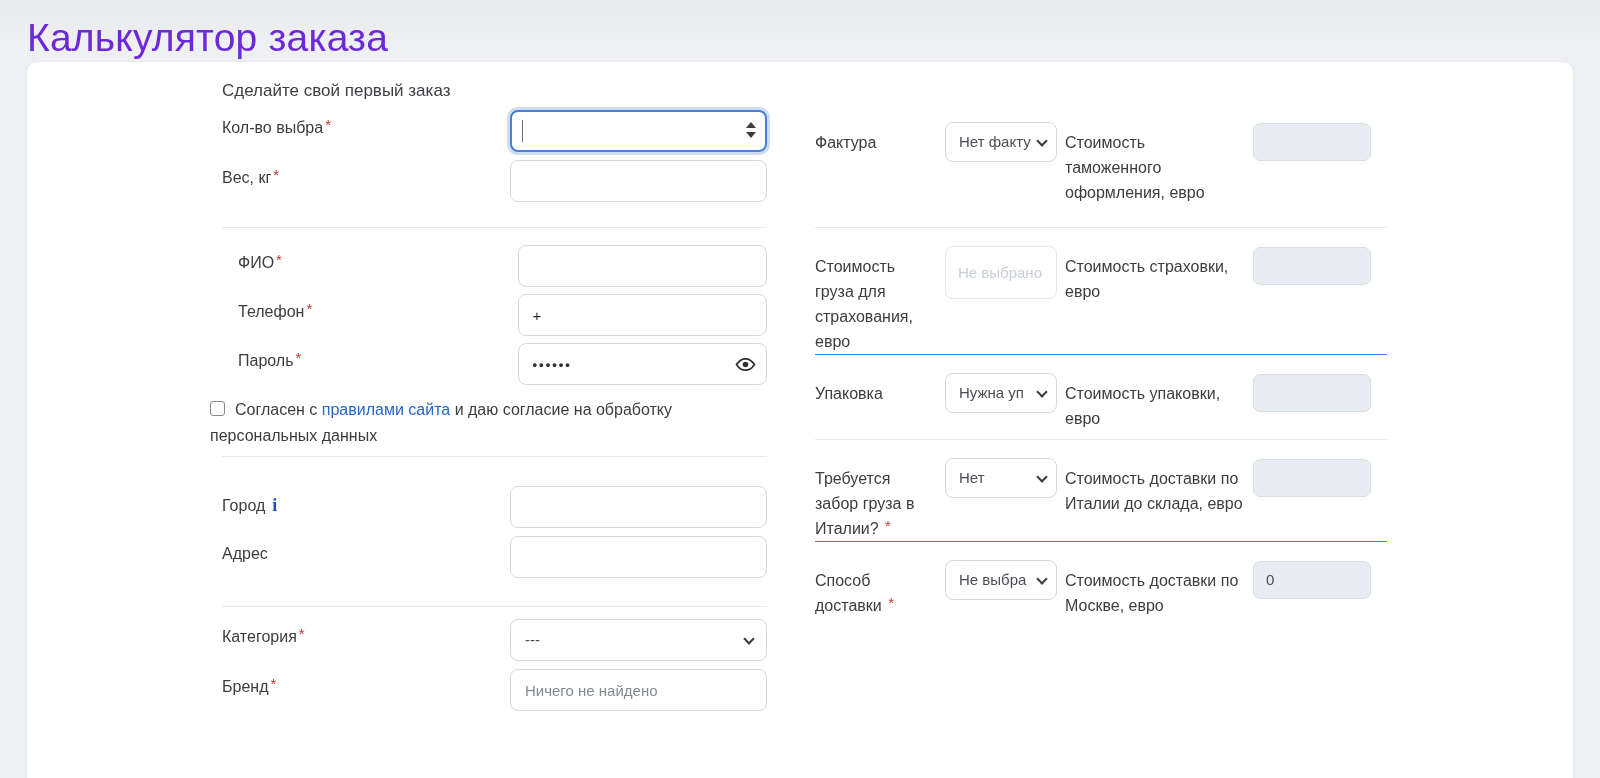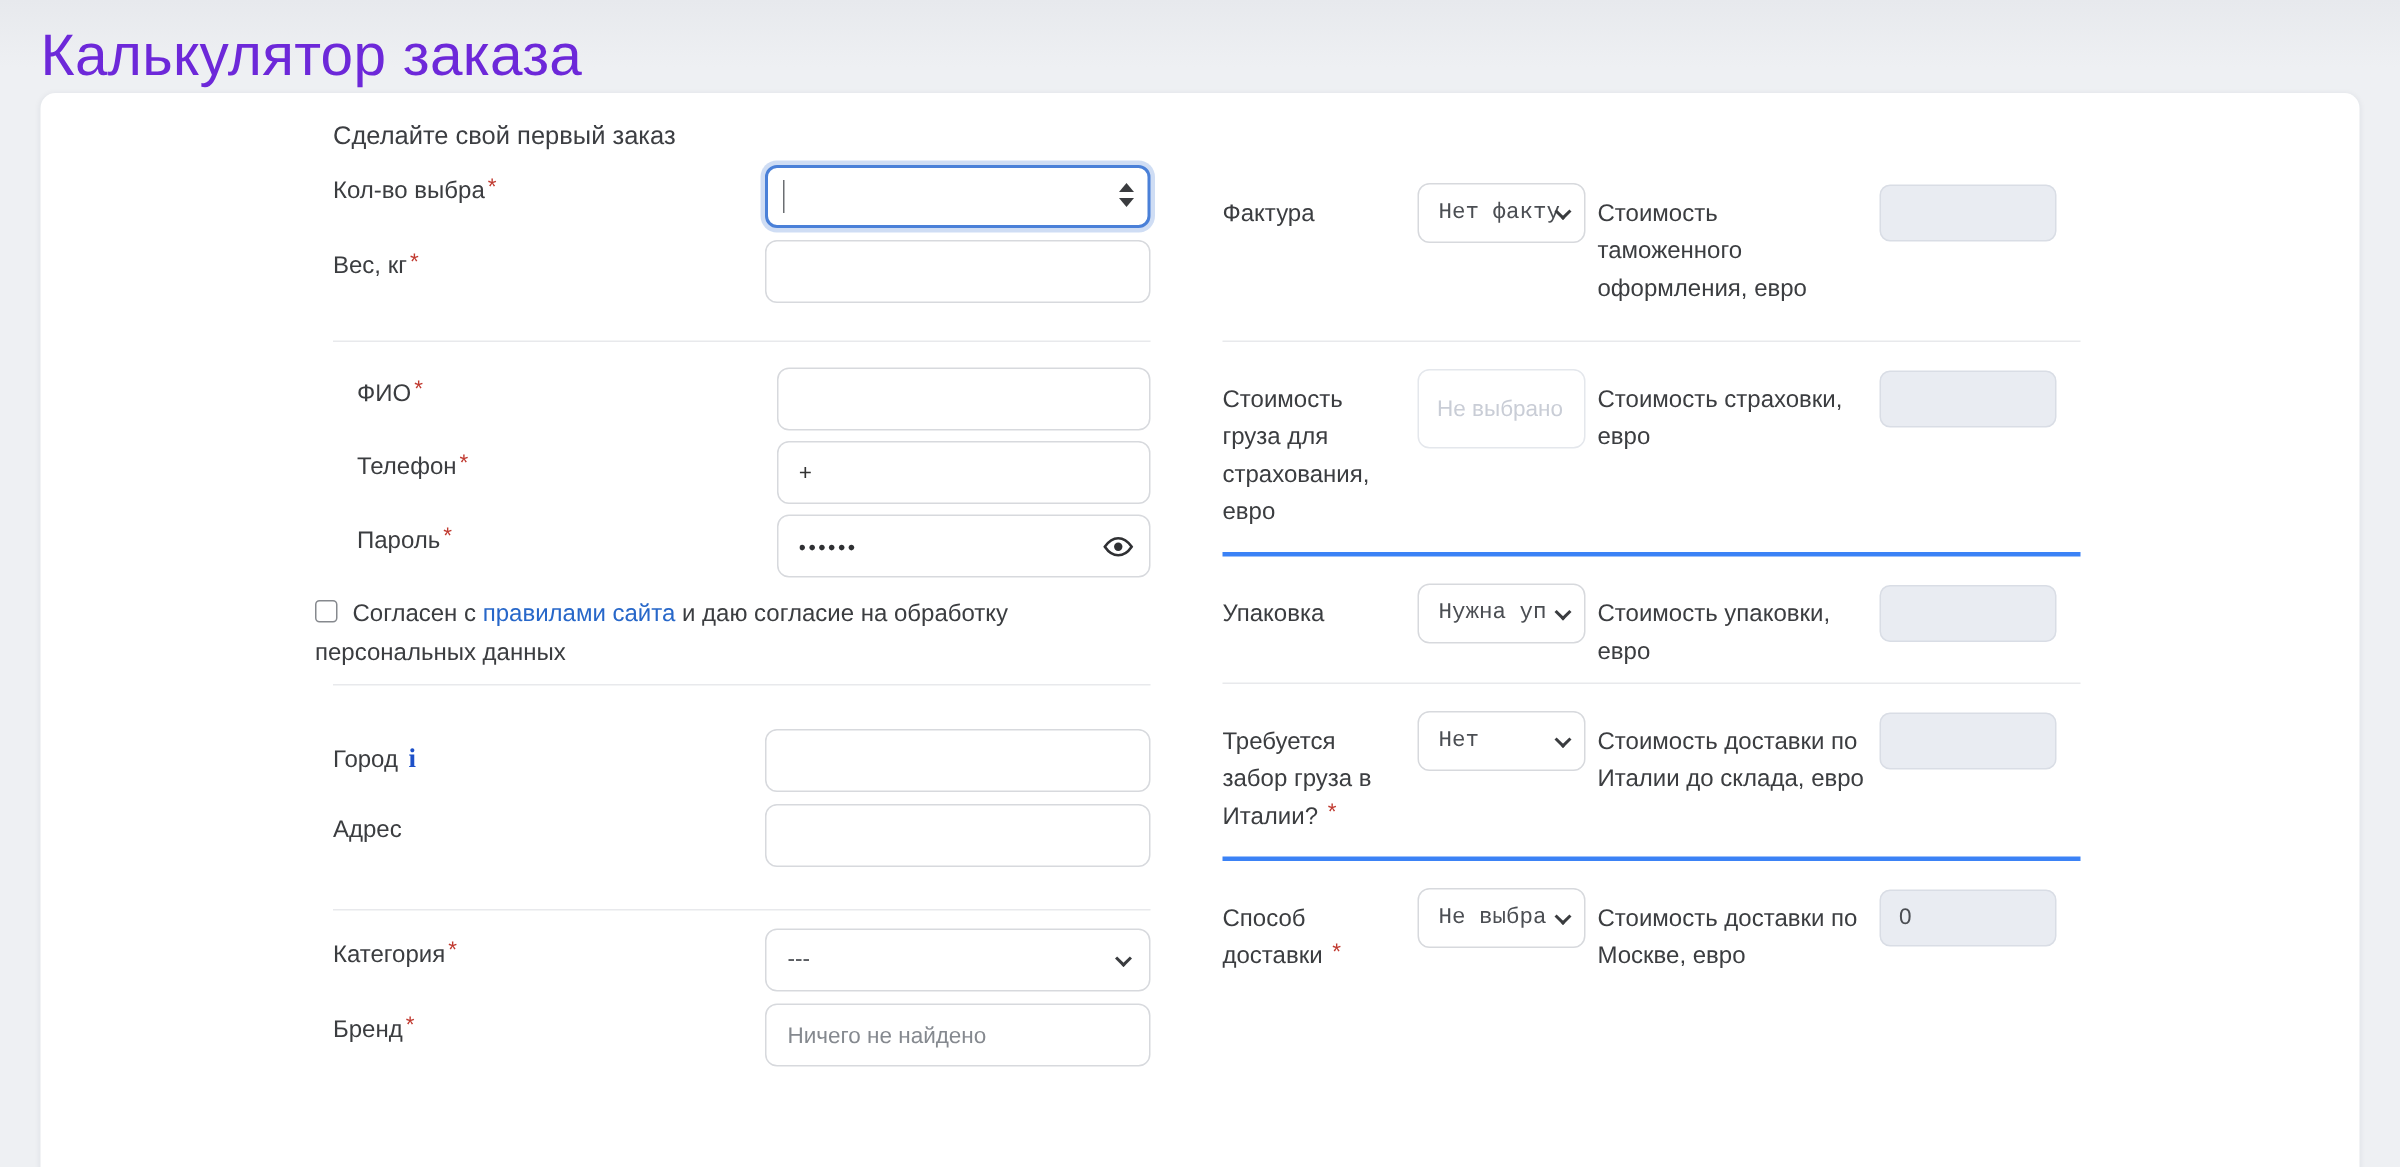--- a/index.html
+++ b/index.html
@@ -61,28 +61,28 @@
   }
   .chev {
     position:absolute; right:13px; top:15px; width:8px; height:8px;
     border-right:2px solid #3a3c3f; border-bottom:2px solid #3a3c3f;
     transform:rotate(45deg); pointer-events:none;
   }
   
   .col-right { position:absolute; left:788px; top:60px; width:572px; }
   .rrow { display:grid; grid-template-columns:130px 112px 196px 134px; }
   .rrow.b1 { padding-bottom:22px; border-bottom:1px solid #e8e9ec; margin-bottom:18px; }
-  .rrow.b2 { padding-bottom:14px; border-bottom:3px solid #3b82f6; margin-bottom:18px; }
+  .rrow.b2 { border-bottom:1px solid #3b82f6; margin-bottom:18px; }
   .rrow.b3 { padding-bottom:8px;  border-bottom:1px solid #e8e9ec; margin-bottom:18px; }
   .rlabel { padding:8px 10px 0 0; font-size:16px; line-height:25px; color:#3b3d40; }
   .rlabel2 { padding:8px 8px 0 8px; font-size:16px; line-height:25px; color:#3b3d40; }
   .rselect {
     position:relative; width:112px; height:40px; border:1px solid #d7d9dd; border-radius:8px;
     background:#fff; font-size:15px; color:#4b4e53; line-height:38px; padding:0 26px 0 13px;
-    cursor:pointer; white-space:nowrap; overflow:hidden;font-family:Liberation Mono, monospace;
+    cursor:pointer; white-space:nowrap; overflow:hidden;
   }
   .rselect .chev { top:14px; right:10px; }
   .faint-input {
     width:112px; height:53px; border:1px solid #e4e7ec; border-radius:8px; background:#fff;
     font-family:"Liberation Sans",sans-serif; font-size:15px; color:#333; padding:0 12px; outline:none;
     white-space:nowrap; overflow:hidden;
   }
   .faint-input::placeholder { color:#c9cdd6; opacity:1; }
   .cost-box {
     width:118px; height:38px; margin-top:1px; border:1px solid #d9dde5; border-radius:7px;

